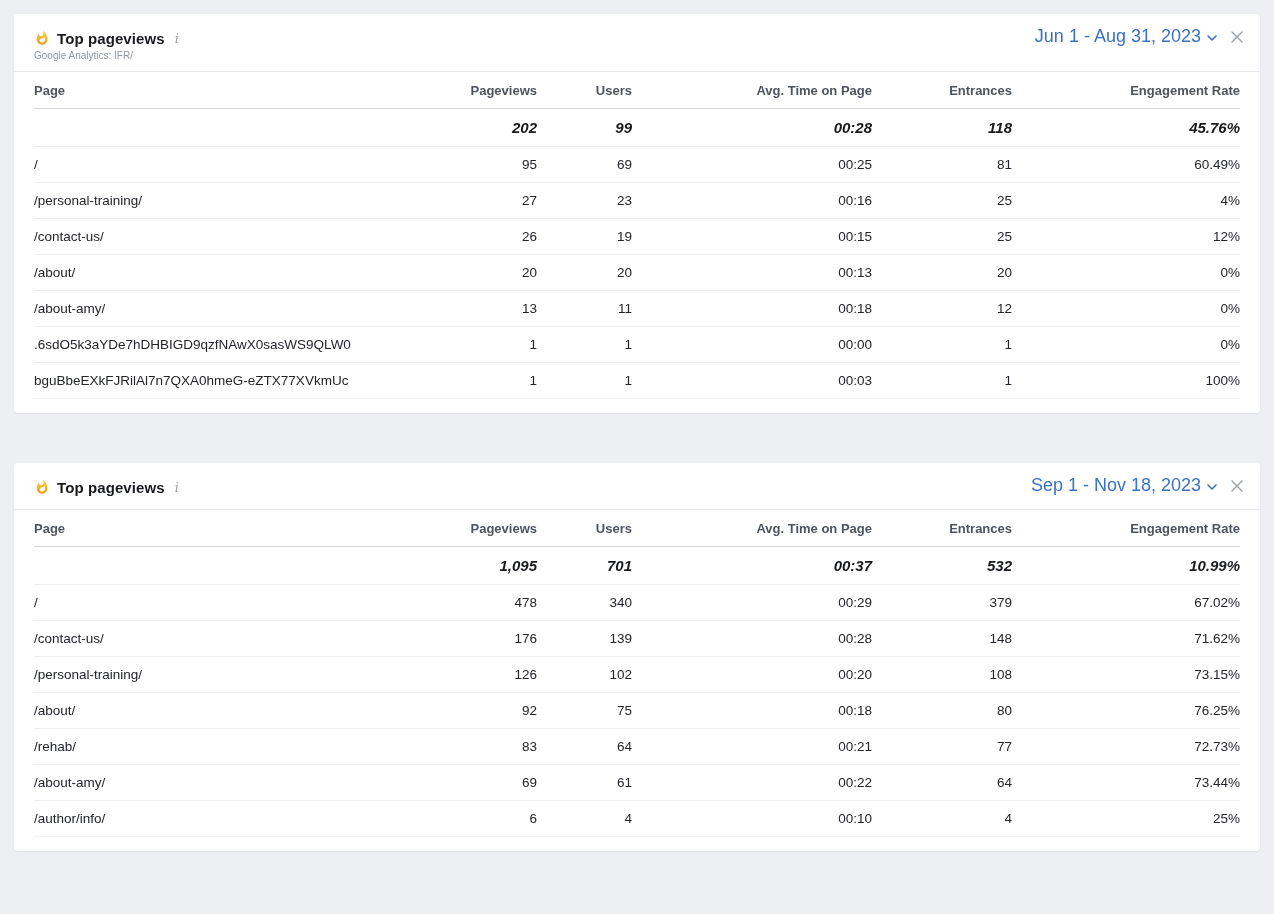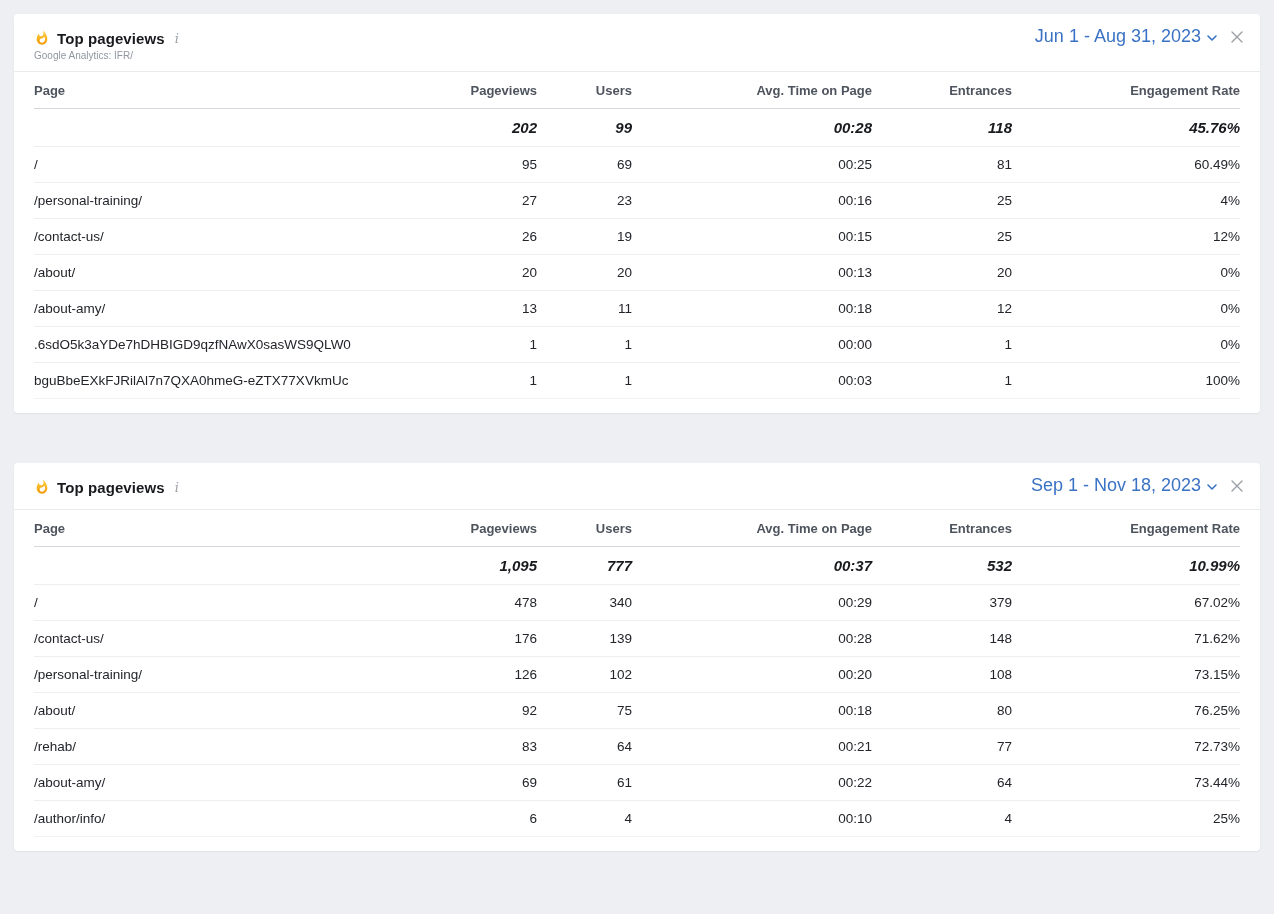--- a/index.html
+++ b/index.html
@@ -276,21 +276,21 @@
           <th>Users</th>
           <th>Avg. Time on Page</th>
           <th>Entrances</th>
           <th>Engagement Rate</th>
         </tr>
       </thead>
       <tbody>
         <tr class="totals-row">
           <td class="col-page"></td>
           <td>1,095</td>
-          <td>777</td>
+          <td>701</td>
           <td>00:37</td>
           <td>532</td>
           <td>10.99%</td>
         </tr>
       </tbody>
       <tbody>
           <tr class="data-row">
             <td class="col-page">/</td>
             <td class="col-num">478</td>
             <td class="col-num">340</td>

